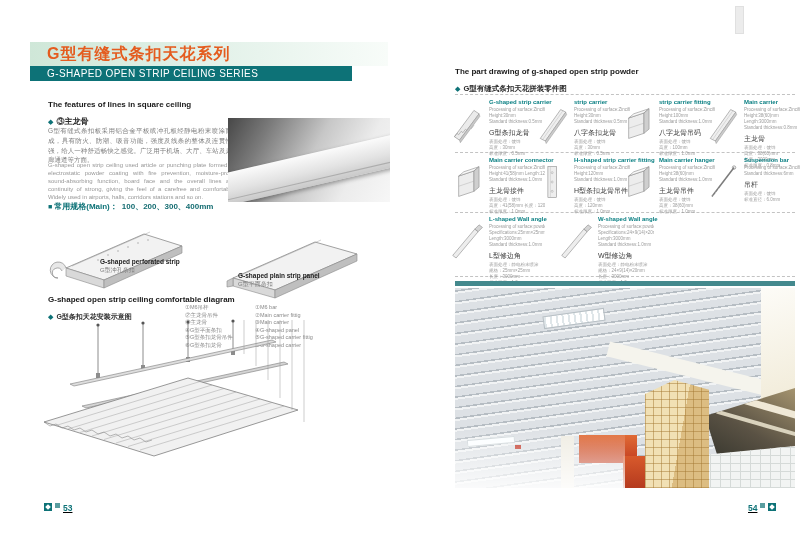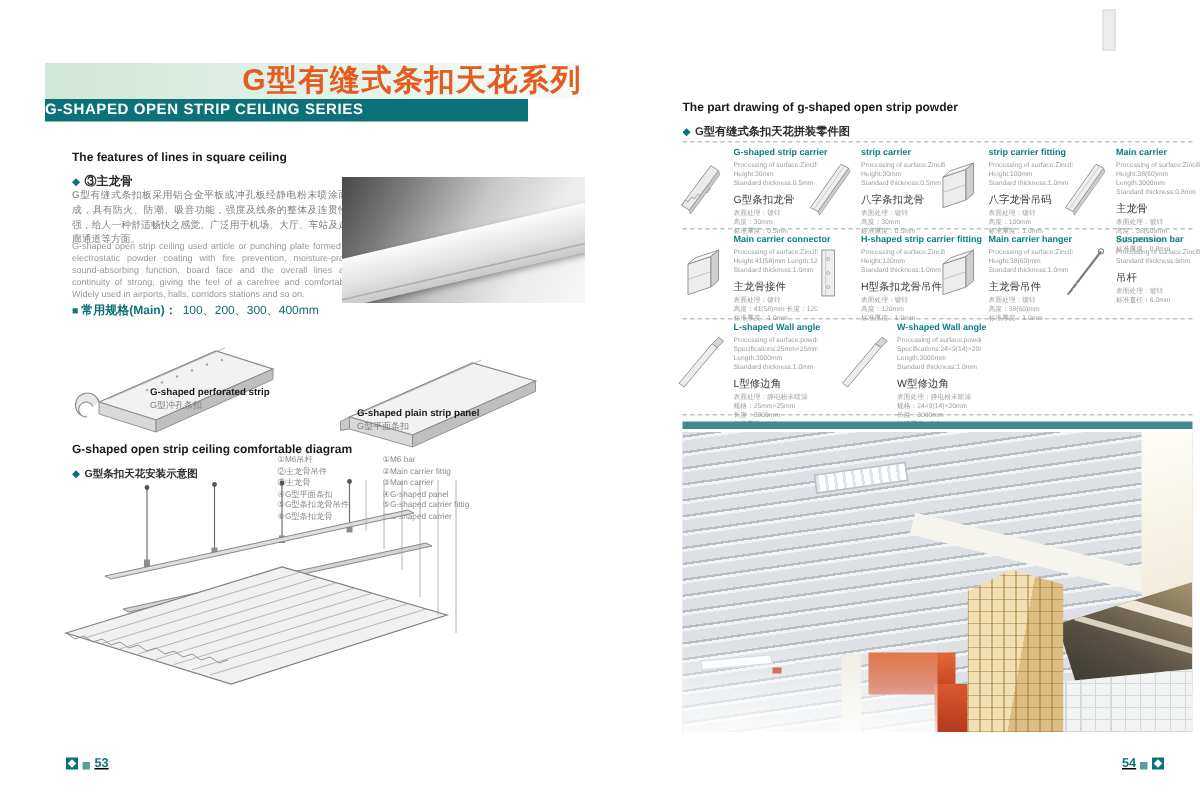--- a/index.html
+++ b/index.html
@@ -10,40 +10,40 @@
     -webkit-font-smoothing:antialiased;
   }
   .abs{position:absolute;}
 
   
   .title-band{
     left:30px;top:42px;width:358px;height:24px;
     background:linear-gradient(90deg,#cfe7d8 0%,#e4f2ea 55%,#f8fcf9 100%);
   }
   .title-band .t{
-    font-size:20px;font-weight:bold;color:#e45c1f;
-    line-height:24px;padding-left:17px;letter-spacing:1px;white-space:nowrap;text-align:right;
+    font-size:16px;font-weight:bold;color:#e45c1f;
+    line-height:24px;padding-left:17px;letter-spacing:1px;white-space:nowrap;
   }
   .subtitle-band{
     left:30px;top:66px;width:322px;height:15px;background:#0d7277;
   }
   .subtitle-band .t{
-    font-size:10px;font-weight:bold;color:#ffffff;
-    line-height:15px;letter-spacing:0.4px;white-space:nowrap;
+    font-size:10px;font-weight:normal;color:#ffffff;
+    line-height:15px;padding-left:17px;letter-spacing:0.4px;white-space:nowrap;
   }
 
   .h-en{font-size:8px;font-weight:bold;color:#1a1a1a;white-space:nowrap;}
   .h-cn{font-size:8px;font-weight:bold;color:#2b2b2b;white-space:nowrap;}
   .diamond{color:#0d7277;font-size:7px;margin-right:3px;}
   .sq{color:#0d7277;font-size:7px;margin-right:2px;}
 
   .body-cn{font-size:6.5px;color:#7d7d7d;line-height:1.5;width:184px;text-align:justify;}
   .body-en{font-size:6px;color:#989898;line-height:1.35;width:188px;text-align:justify;}
   .size-line{font-size:8px;font-weight:bold;color:#0d7277;white-space:nowrap;}
-  .size-vals{font-weight:normal;color:#156d72;margin-left:4px;}
+  .size-vals{font-weight:bold;color:#156d72;margin-left:4px;}
 
   .photo-left{
     left:228px;top:118px;width:162px;height:84px;overflow:hidden;
     background:linear-gradient(118deg,#474747 0%,#7b7b7b 22%,#c7c7c7 50%,#ececec 75%,#f7f7f7 100%);
   }
   .photo-left .panel{
     position:absolute;left:-14px;top:34px;width:210px;height:32px;border-radius:5px;
     background:linear-gradient(180deg,#fbfbfb 0%,#e3e3e3 55%,#c9c9c9 100%);
     transform:rotate(-13deg);box-shadow:0 2px 4px rgba(0,0,0,0.35);
   }
@@ -137,21 +137,21 @@
   .ph-orange{
     position:absolute;left:124px;top:147px;width:58px;height:28px;
     background:linear-gradient(180deg,#e06a35,#c23d20);
   }
   .ph-orange2{
     position:absolute;left:168px;top:168px;width:22px;height:32px;
     background:linear-gradient(180deg,#d85a2c,#b53a1e);
   }
 
   
-  .footer{display:flex;align-items:flex-end;gap:3px;text-decoration:underline;}
+  .footer{display:flex;align-items:flex-start;gap:3px;text-decoration:underline;}
   .flogo-sq1{width:8px;height:8px;background:#0d7277;position:relative;}
   .flogo-sq1 .d{position:absolute;left:2px;top:2px;width:4px;height:4px;background:#ffffff;transform:rotate(45deg);}
   .flogo-sq2{width:5px;height:5px;background:#5a9da0;}
   .fnum{font-size:8.5px;font-weight:bold;color:#0d7277;}
 
   .corner-tab{left:735px;top:6px;width:7px;height:26px;background:#ececec;border:1px solid #e0e0e0;}
   svg .thin{stroke:#9a9a9a;stroke-width:0.45;fill:none;}
 </style>
 </head>
 <body>

